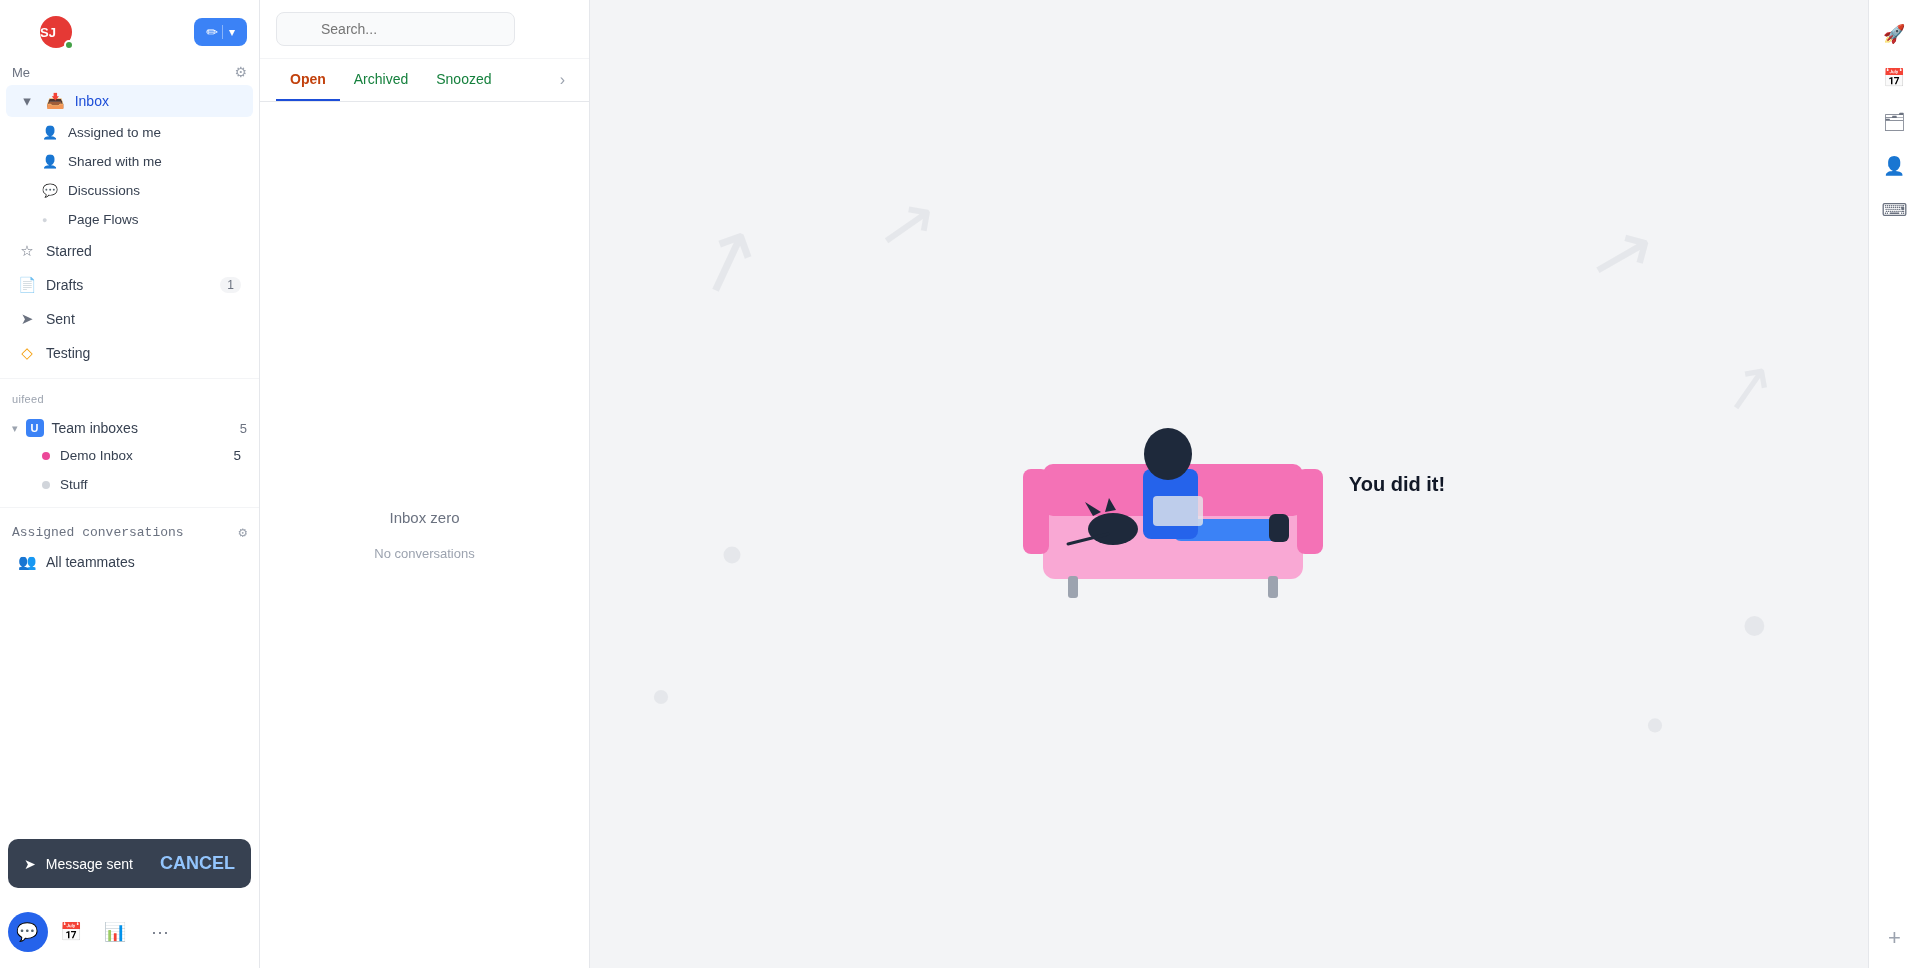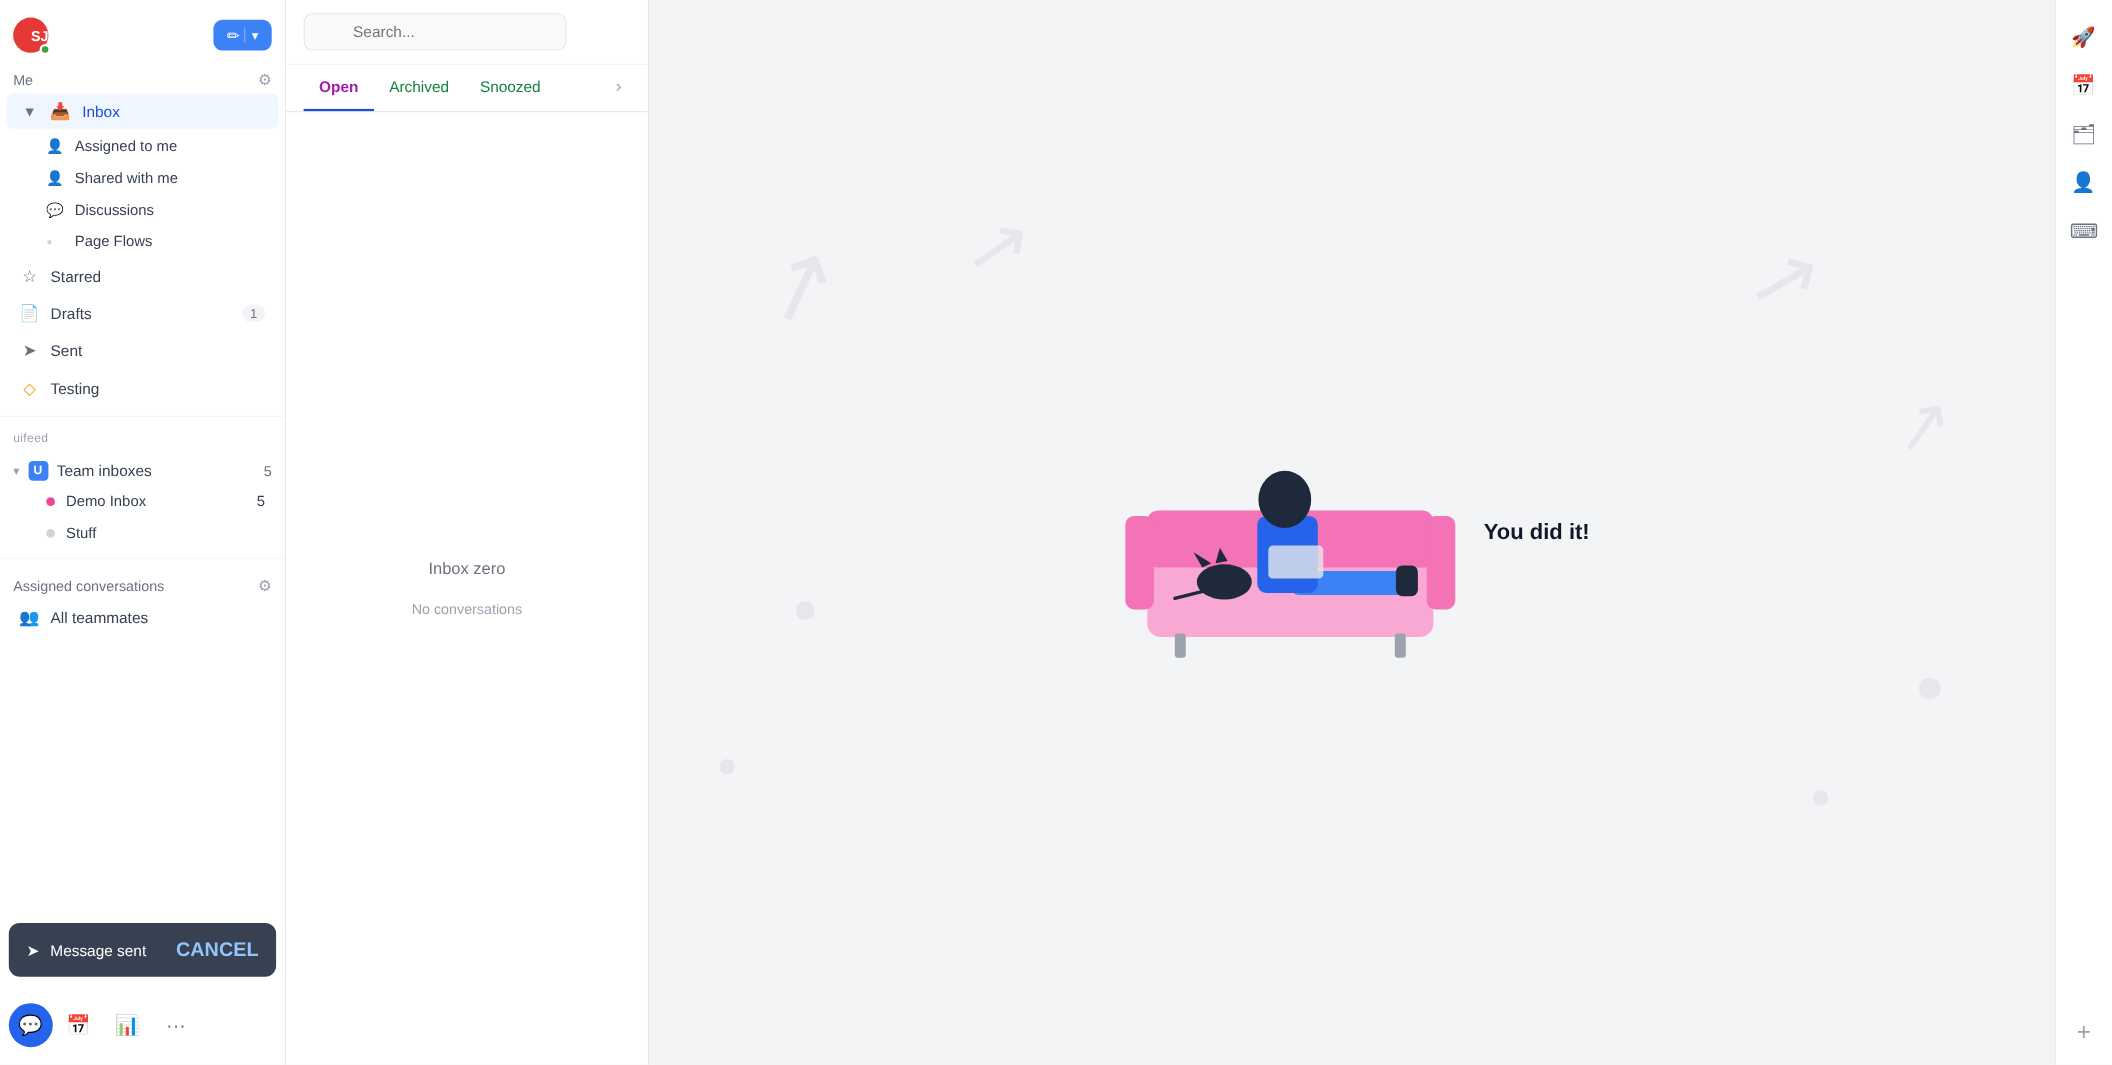--- a/index.html
+++ b/index.html
@@ -23,25 +23,26 @@
       padding: 16px 12px 8px 12px;
     }
 
     .avatar {
       width: 32px;
       height: 32px;
       border-radius: 50%;
       background: #e53935;
       display: flex;
       align-items: center;
-      justify-content: flex-end;
+      justify-content: flex-start;
       color: white;
       font-size: 13px;
       font-weight: 600;
       position: relative;
+      margin-left: 28px;
     }
 
     .avatar-badge {
       position: absolute;
       bottom: -2px;
       right: -2px;
       width: 10px;
       height: 10px;
       border-radius: 50%;
       background: #43a047;
@@ -147,20 +148,21 @@
       justify-content: center;
     }
 
     .assigned-conversations-header {
       display: flex;
       align-items: center;
       justify-content: space-between;
       padding: 8px 12px 4px 12px;
       font-size: 13px;
       color: #6b7280;
+      font-family: Liberation Mono, monospace;
     }
 
     
     .toast {
       position: absolute;
       bottom: 80px;
       left: 0;
       right: 0;
       margin: 0 8px;
       background: #374151;
@@ -261,21 +263,21 @@
     .tab {
       padding: 12px 14px;
       font-size: 14px;
       color: #15803d;
       cursor: pointer;
       border-bottom: 2px solid transparent;
       font-weight: 400;
     }
 
     .tab.active {
-      color: #a21caf;
+      color: #c2410c;
       border-bottom: 2px solid #1d4ed8;
       font-weight: 600;
     }
 
     .tab-more {
       margin-left: auto;
       color: #9ca3af;
       cursor: pointer;
       font-size: 16px;
       padding: 8px;

